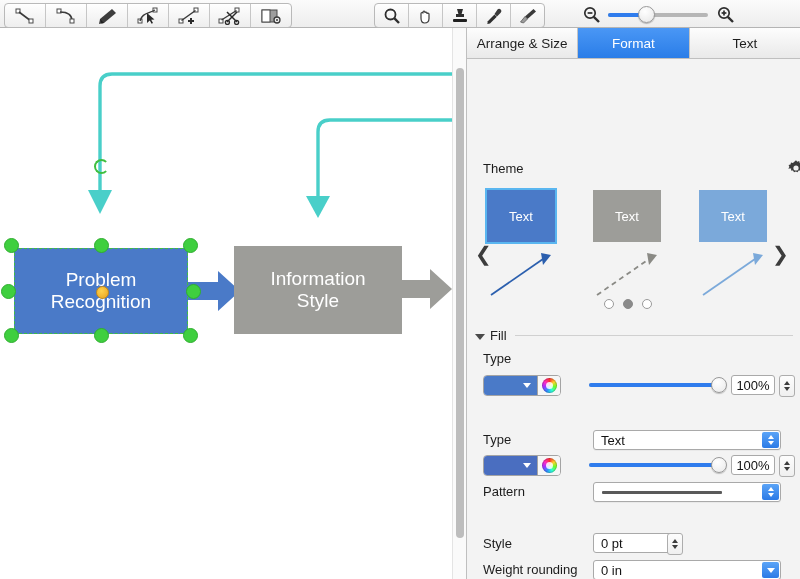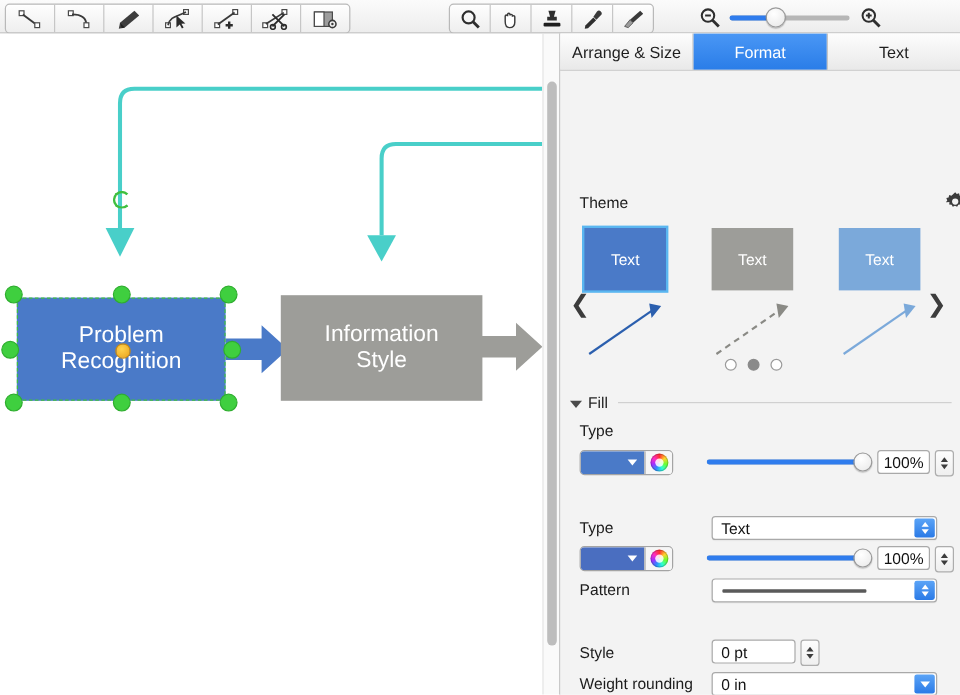--- a/index.html
+++ b/index.html
@@ -510,21 +510,21 @@
       <div class="lbl" style="left:16px;top:425px;">Pattern</div>
       <div class="popup" style="left:126px;top:423px;width:188px;">
         <span class="patline" style="left:8px;top:8px;width:120px;"></span>
         <span class="chev">
           <span class="up"></span>
             <span class="dn"></span>
         </span>
       </div>
 
       <div class="lbl" style="left:16px;top:477px;">Style</div>
-      <div class="textfield" style="left:126px;top:474px;width:70px;">0 pt</div>
+      <div class="textfield" style="left:126px;top:474px;width:89px;">0 pt</div>
       <div class="stepper" style="left:200px;top:474px;">
         <span class="up"></span>
           <span class="dn"></span>
       </div>
 
       <div class="lbl" style="left:16px;top:503px;">Weight rounding</div>
       <div class="popup" style="left:126px;top:501px;width:188px;">
         <span>0 in</span>
         <span class="chev single">
           <span class="dn"></span>

